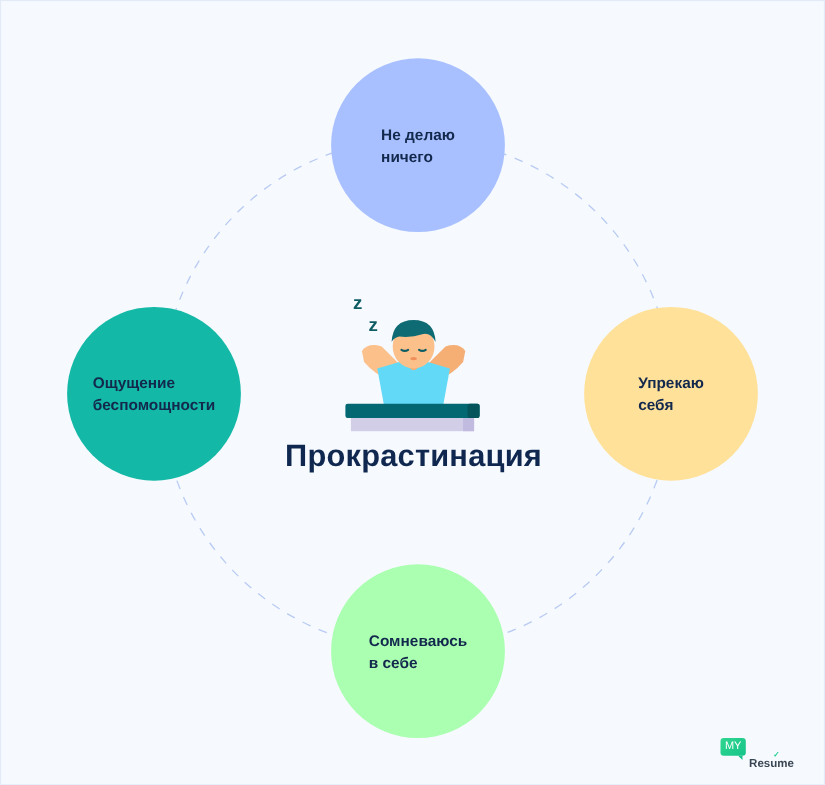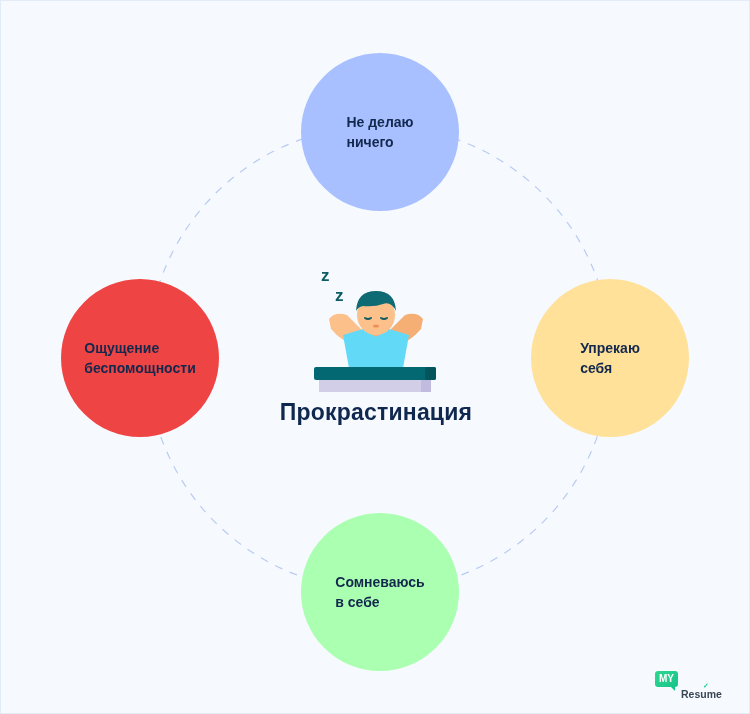--- a/index.html
+++ b/index.html
@@ -26,31 +26,31 @@
       color: #13284d;
       font-weight: bold;
       font-size: 14px;
       line-height: 20px;
       white-space: pre-line;
     }
     .illus { position: absolute; left: 300px; top: 250px; width: 150px; height: 150px; }
     .title {
       position: absolute; left: 0; width: 750px; top: 398px;
       text-align: center;
-      font-size: 23px; font-weight: bold; color: #10284f;
+      font-size: 28px; font-weight: bold; color: #10284f;
       letter-spacing: 0.2px;
     }
     .logo {
       position: absolute; left: 654px; top: 668px; height: 20px;
       display: flex; align-items: center;
     }
     .logo-badge {
       position: relative;
       background: linear-gradient(135deg, #2fd68f, #16c48a);
-      color: #fff; font-weight: bold; font-size: 10px;
+      color: #fff; font-weight: normal; font-size: 10px;
       padding: 2px 4px; border-radius: 3px; line-height: 12px;
     }
     .logo-badge::after {
       content: ""; position: absolute; right: 3px; bottom: -4px;
       border-left: 4px solid transparent; border-top: 4px solid #16c48a;
     }
     .logo-text {
       margin-left: 3px; color: #3a4653; font-weight: bold; font-size: 10.5px;
       position: relative;
       margin-top: 29px;
@@ -76,21 +76,21 @@
   <div class="node" style="left:300px; top:512px; background:#aaffb0;">
     <span>Сомневаюсь
 в себе</span>
   </div>
 
   <div class="node" style="left:530px; top:278px; background:#ffe19a;">
     <span>Упрекаю
 себя</span>
   </div>
 
-  <div class="node" style="left:60px; top:278px; background:#ef4444;">
+  <div class="node" style="left:60px; top:278px; background:#14b8a6;">
     <span>Ощущение
 беспомощности</span>
   </div>
 
   <svg class="illus" viewBox="0 0 150 150">
 
     <text x="20" y="30" font-family="Liberation Sans, sans-serif" font-weight="bold" font-size="17" fill="#0e5c63">z</text>
     <text x="34" y="50" font-family="Liberation Sans, sans-serif" font-weight="bold" font-size="17" fill="#0e5c63">z</text>
 
     <path d="M28 68 Q34 60 46 64 L62 80 L55 95 Q40 90 30 78 Z" fill="#fcc08b"></path>

